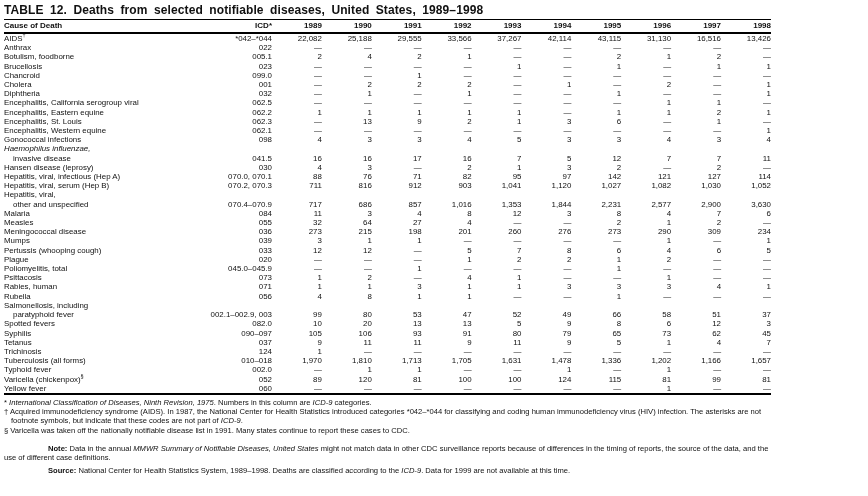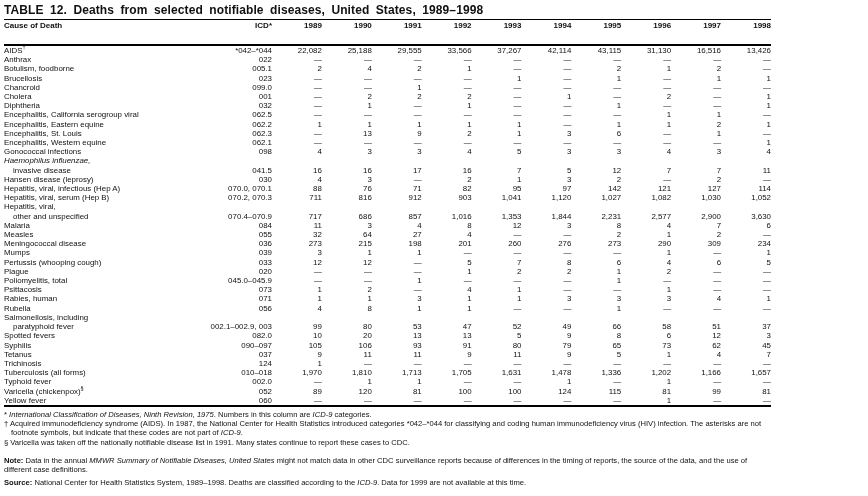--- a/index.html
+++ b/index.html
@@ -19,38 +19,38 @@
   table.tbl {
     width: 100%;
     border-collapse: collapse;
     table-layout: fixed;
     border-top: 1.5px solid #000;
     border-bottom: 2.5px solid #000;
   }
   thead th {
     border-bottom: 2.5px solid #000;
     font-size: 8px; font-weight: bold;
-    padding: 1px 0 14px 0;
+    padding: 1px 0 2px 0;
     white-space: nowrap;
   }
   th.cause-h { text-align: left; width: 190px; }
   th.icd-h   { text-align: right; width: 78px; }
   th.yr      { text-align: right; }
   tbody { padding-top: 1px; }
   tbody td {
     font-size: 7.9px;
     height: 9.2px; line-height: 9.2px;
     padding: 0; white-space: nowrap;
     vertical-align: bottom;
   }
   td.cause { text-align: left; }
   td.cause.indent { padding-left: 9px; }
   td.icd, td.val { text-align: right; }
   .it { font-style: italic; }
-  .bd { font-weight: bold; }
+  .bd { font-weight: bold; margin-left: 44px; }
   sup.fnm { font-size: 5.5px; vertical-align: super; line-height: 0; }
   .footnotes { margin-top: 3px; font-size: 7.6px; line-height: 9.2px; }
   .footnote { padding-left: 7px; text-indent: -7px; }
   .para { font-size: 7.6px; line-height: 9.2px; }
   .para.note-p { margin-top: 9px; }
   .para.source-p { margin-top: 4px; }
 </style>
 </head>
 <body>
 

